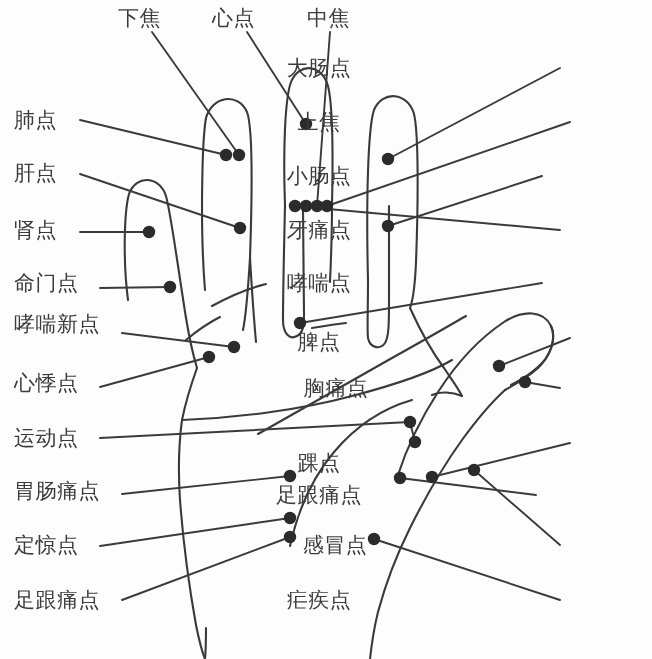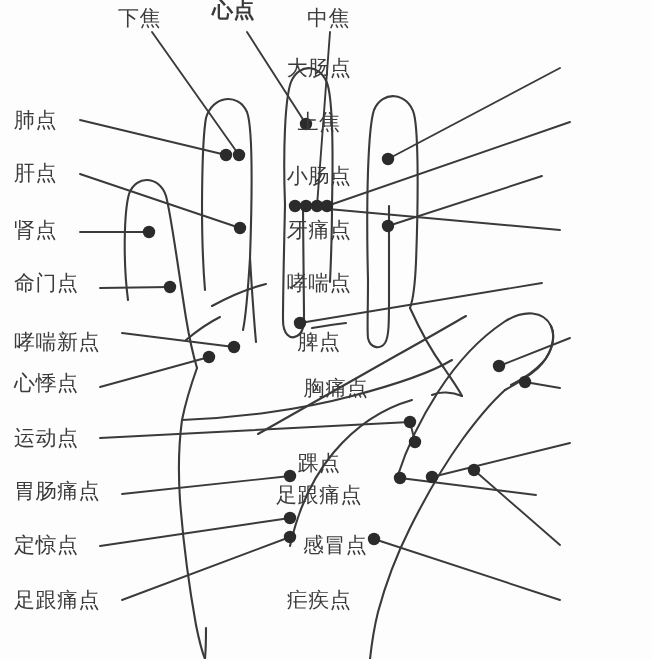--- a/index.html
+++ b/index.html
@@ -136,27 +136,27 @@
         <circle cx="290" cy="476" r="6.2" fill="#2b2b2b"></circle>
         <circle cx="290" cy="518" r="6.2" fill="#2b2b2b"></circle>
         <circle cx="290" cy="537" r="6.2" fill="#2b2b2b"></circle>
         <circle cx="306" cy="206" r="6.2" fill="#2b2b2b"></circle>
       </g>
 
   </svg>
 
   <div id="labels-layer">
       <div class="lbl l" style="top: 8px; left: 118px;">下焦</div>
-      <div class="lbl l" style="top: 0; left: 212px; font-weight: bold;">心点</div>
+      <div class="lbl l" style="top: 8px; left: 212px;">心点</div>
       <div class="lbl l" style="top: 8px; left: 307px;">中焦</div>
       <div class="lbl l" style="top: 110px; left: 14px;">肺点</div>
       <div class="lbl l" style="top: 163px; left: 14px;">肝点</div>
       <div class="lbl l" style="top: 220px; left: 14px;">肾点</div>
       <div class="lbl l" style="top: 273px; left: 14px;">命门点</div>
-      <div class="lbl l" style="top: 332px; left: 14px; text-align: right;">哮喘新点</div>
+      <div class="lbl l" style="top: 314px; left: 14px; text-align: right;">哮喘新点</div>
       <div class="lbl l" style="top: 373px; left: 14px;">心悸点</div>
       <div class="lbl l" style="top: 428px; left: 14px;">运动点</div>
       <div class="lbl l" style="top: 481px; left: 14px;">胃肠痛点</div>
       <div class="lbl l" style="top: 535px; left: 14px;">定惊点</div>
       <div class="lbl l" style="top: 590px; left: 14px;">足跟痛点</div>
       <div class="lbl r" style="top: 58px; left: 0px; width: 638px;">大肠点</div>
       <div class="lbl r" style="top: 112px; left: 0px; width: 638px;">上焦</div>
       <div class="lbl r" style="top: 166px; left: 0px; width: 638px;">小肠点</div>
       <div class="lbl r" style="top: 220px; left: 0px; width: 638px;">牙痛点</div>
       <div class="lbl r" style="top: 273px; left: 0px; width: 638px;">哮喘点</div>

